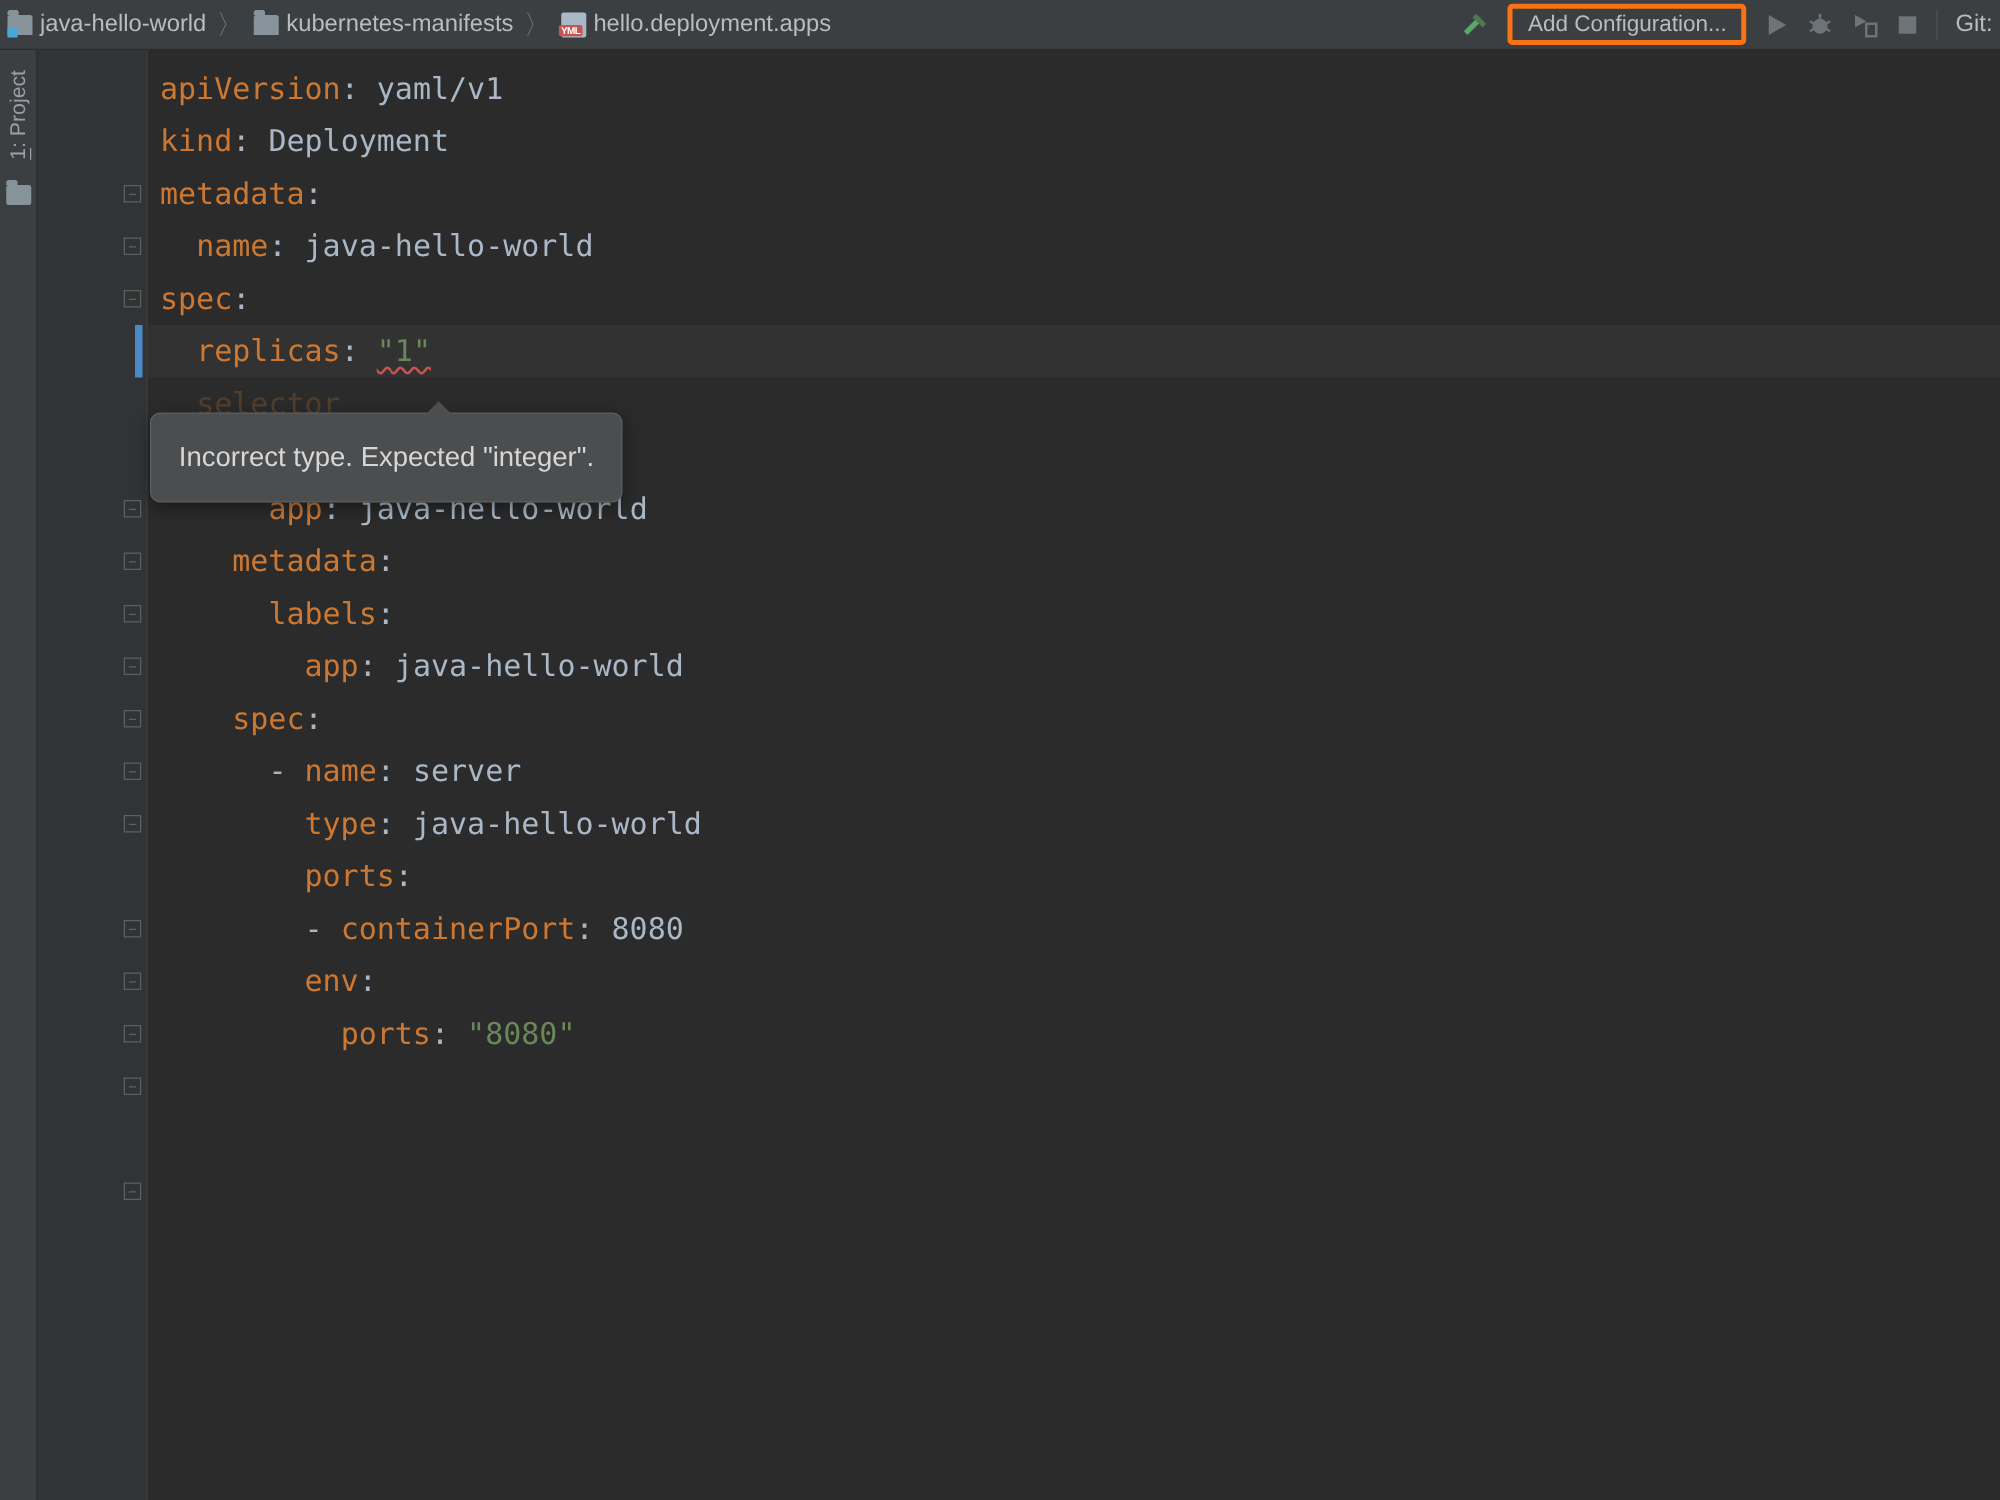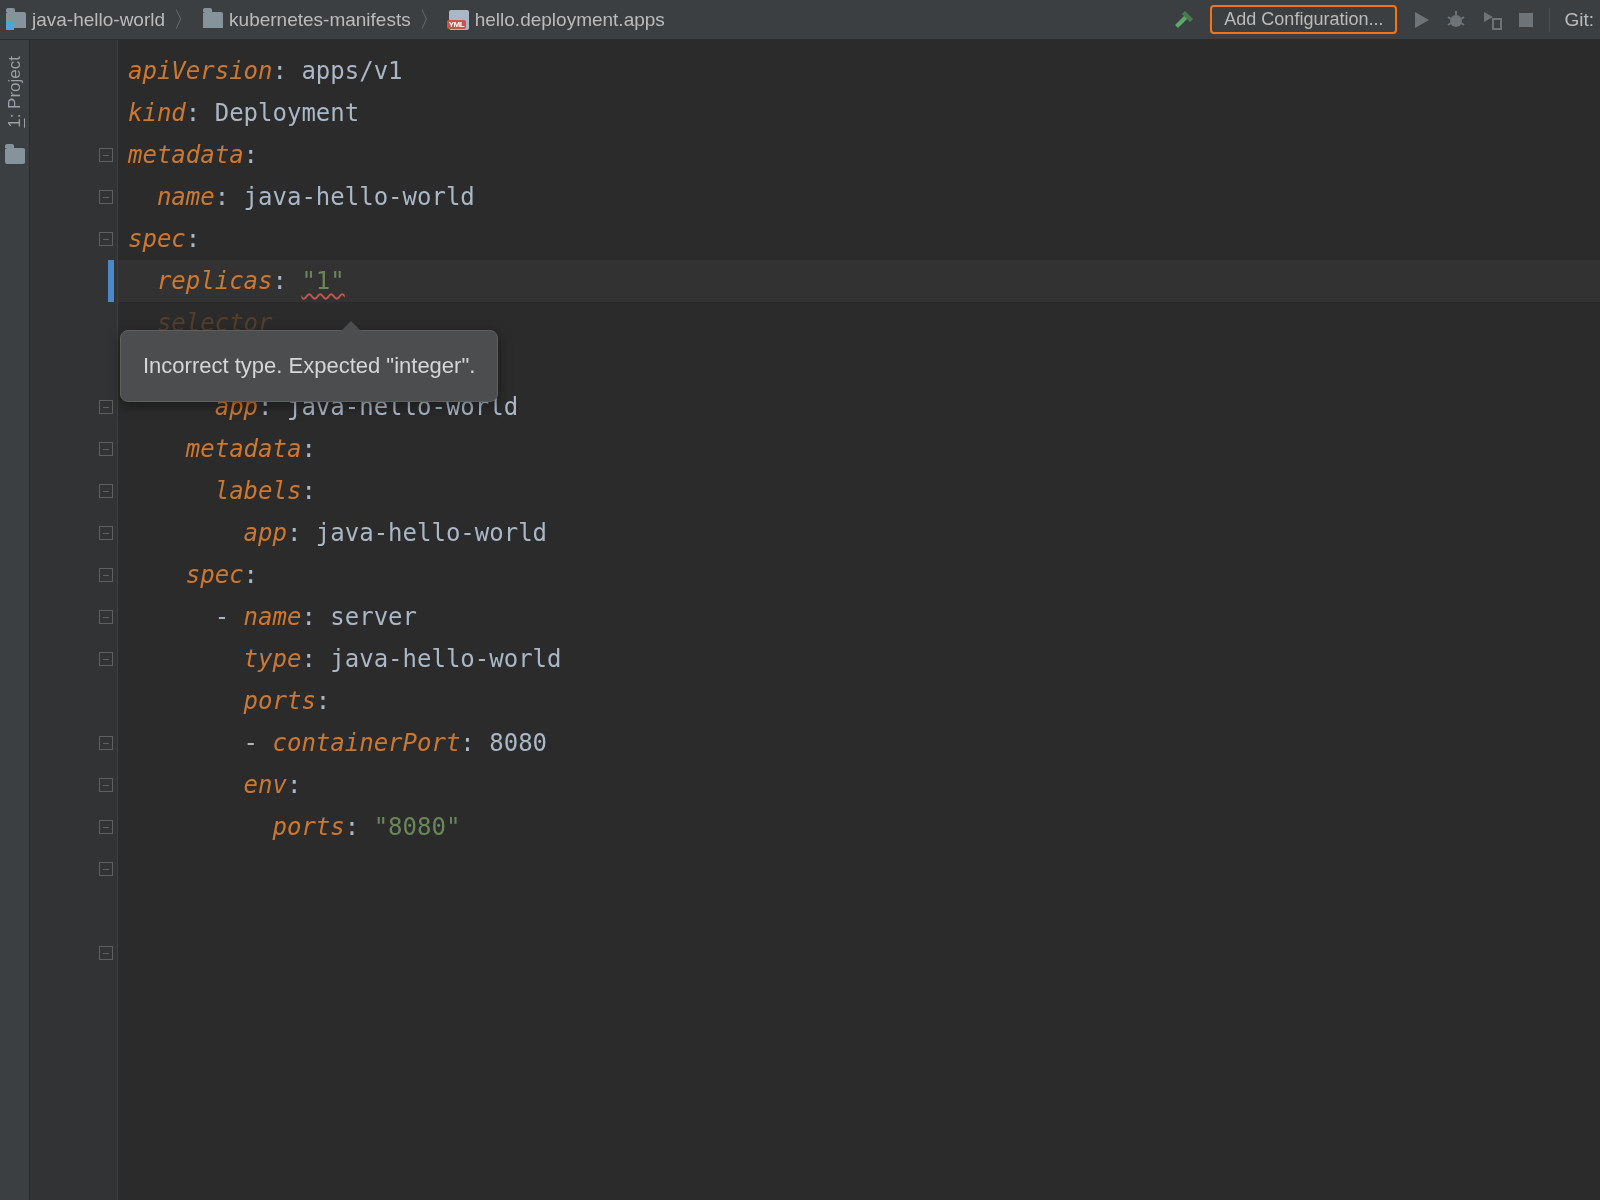--- a/index.html
+++ b/index.html
@@ -55,21 +55,21 @@
   }
   .icon-yml::after {
     content: "YML"; position: absolute; left: -2px; bottom: 1px;
     background: #c75450; color: #fff; font-size: 8px; font-weight: bold;
     padding: 0 2px; border-radius: 2px; letter-spacing: -0.5px;
     font-family: Arial, sans-serif;
   }
 
   .topbar-right { display: flex; align-items: center; gap: 14px; }
   .btn-config {
-    background: #3c3f41; border: 2px solid #f97316;
+    background: #3c3f41; border: 4px solid #f97316;
     color: #bbbbbb; padding: 2px 12px; border-radius: 4px;
     font-size: 18px; cursor: pointer;
   }
   .tb-icon { color: #6e7377; cursor: pointer; line-height: 1; }
   .tb-sep { width: 1px; height: 24px; background: #515151; }
 
   .icon-hammer svg, .tb-icon svg { display: block; }
 
   
   .left-strip {
@@ -115,21 +115,21 @@
     flex: 1; padding-top: 10px; position: relative;
     font-size: 24px; line-height: 42px;
   }
   .code .line { height: 42px; white-space: pre; padding-left: 10px; }
   .code .line.hl { background: #323232; position: relative; }
   .code .line.hl::before {
     content: ""; position: absolute; left: -10px; top: 0; bottom: 0;
     width: 6px; background: #4a88c7;
   }
 
-  .k { color: #cc7832; font-style: italic; }          
+  .k { color: #cc7832; }          
   .c { color: #a9b7c6; }          
   .v { color: #a9b7c6; }          
   .s { color: #6a8759; }          
   .d { color: #a9b7c6; }          
 
   .err-underline {
     text-decoration: underline wavy #c75450;
     text-decoration-thickness: 2px;
     text-underline-offset: 4px;
   }
@@ -264,21 +264,21 @@
     <div class="gline">
         <span class="fold open"></span>
       </div>
     <div class="gline"></div>
     <div class="gline">
         <span class="fold open"></span>
       </div>
   </div>
 
   <div class="code">
-<div class="line"><span class="k">apiVersion</span><span class="c">: </span><span class="v">apps/v1</span></div>
+<div class="line"><span class="k">apiVersion</span><span class="c">: </span><span class="v">yaml/v1</span></div>
 <div class="line"><span class="k">kind</span><span class="c">: </span><span class="v">Deployment</span></div>
 <div class="line"><span class="k">metadata</span><span class="c">:</span></div>
 <div class="line">  <span class="k">name</span><span class="c">: </span><span class="v">java-hello-world</span></div>
 <div class="line"><span class="k">spec</span><span class="c">:</span></div>
 <div class="line hl">  <span class="k">replicas</span><span class="c">: </span><span class="s err-underline">"1"</span></div>
 <div class="line">  <span class="k" style="opacity:.25">selector</span></div>
 <div class="line">&nbsp;</div>
 <div class="line">      <span class="k">app</span><span class="c">: </span><span class="v">java-hello-world</span></div>
 <div class="line">    <span class="k">metadata</span><span class="c">:</span></div>
 <div class="line">      <span class="k">labels</span><span class="c">:</span></div>

